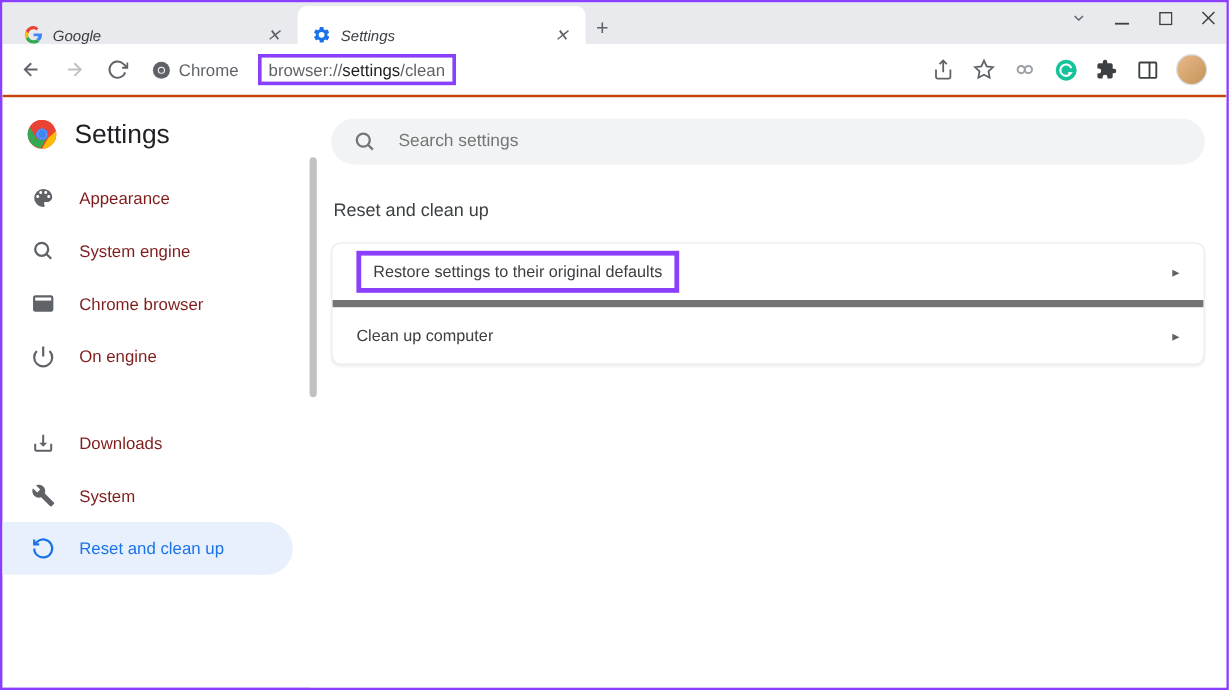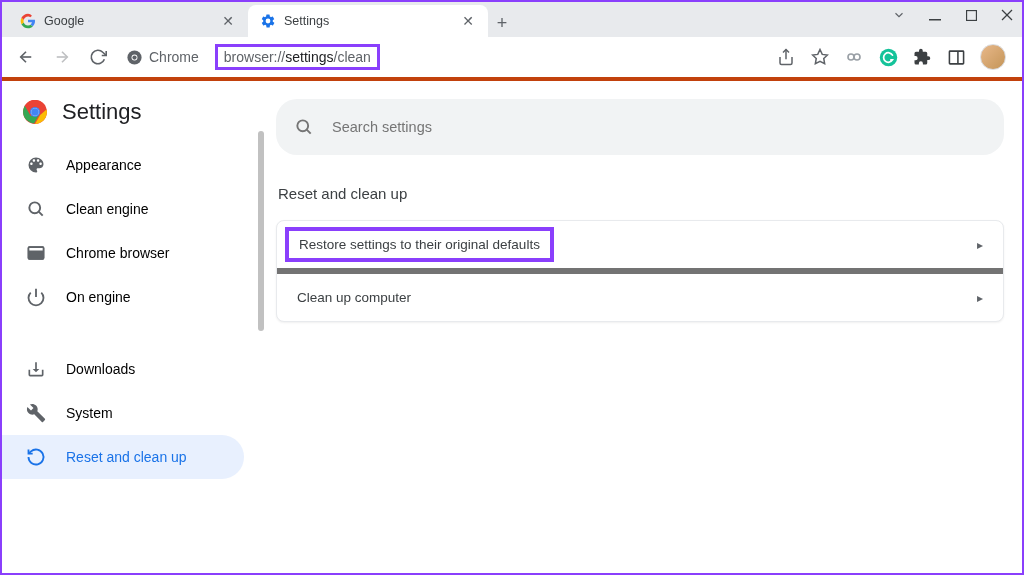--- a/index.html
+++ b/index.html
@@ -26,26 +26,27 @@
     .tabs {
       display: flex;
       align-items: flex-end;
       height: 100%;
       padding-left: 6px;
     }
     .tab {
       height: 32px;
       width: 240px;
       display: flex;
-      align-items: center;
+      align-items: flex-end;
       padding: 0 12px;
       font-size: 12.5px;
       color: #3c4043;
       position: relative;
       cursor: pointer;
+      font-style: italic;
     }
     .tab.active {
       background: #fff;
       border-radius: 8px 8px 0 0;
     }
     .tab-icon {
       width: 16px;
       height: 16px;
       margin-right: 8px;
       display: flex;
@@ -85,21 +86,21 @@
       height: 14px;
       display: flex;
       align-items: center;
       justify-content: center;
       color: #5f6368;
       cursor: pointer;
     }
     .toolbar {
       height: 44px;
       background: #fff;
-      border-bottom: 4px solid #c2410c;
+      border-bottom: 2px solid #c2410c;
       display: flex;
       align-items: center;
       padding: 0 10px;
       gap: 8px;
       position: relative;
     }
     .nav-btn {
       width: 28px;
       height: 28px;
       display: flex;
@@ -183,21 +184,21 @@
       font-size: 22px;
       font-weight: 500;
       color: #202124;
     }
     .sidebar-item {
       display: flex;
       align-items: center;
       gap: 20px;
       padding: 12px 24px;
       font-size: 14px;
-      color: #000000;
+      color: #7f1d1d;
       cursor: pointer;
     }
     .sidebar-item.active {
       background: #e8f0fe;
       color: #1a73e8;
       border-radius: 0 24px 24px 0;
       margin-right: 14px;
     }
     .sidebar-item.active .sidebar-icon {
       color: #1a73e8;
@@ -213,21 +214,21 @@
     .sidebar-spacer {
       height: 28px;
     }
     .main {
       flex: 1;
       padding: 18px 18px;
       background: #fff;
     }
     .search-box {
       background: #f1f3f4;
-      height: 56px;
+      height: 38px;
       border-radius: 21px;
       display: flex;
       align-items: center;
       padding: 0 18px;
       gap: 18px;
       margin-bottom: 30px;
     }
     .search-box input {
       border: none;
       background: transparent;
@@ -259,21 +260,21 @@
       cursor: pointer;
       position: relative;
     }
     .settings-row + .settings-row {
       border-top: 6px solid #737373;
     }
     .row-highlight {
       position: absolute;
       border: 4px solid #8a3ffc;
       top: 6px;
-      left: 8px;
+      left: 20px;
       padding: 6px 10px;
       pointer-events: none;
     }
     .arrow-right {
       color: #5f6368;
       font-size: 12px;
     }
     svg { display: block; }
   </style>
 </head>
@@ -432,21 +433,21 @@
         </span>
       <span>Appearance</span>
     </div>
     <div class="sidebar-item">
       <span class="sidebar-icon">
           <svg width="20" height="20" viewBox="0 0 24 24" fill="none" stroke="#5f6368" stroke-width="2.3">
             <circle cx="10.5" cy="10.5" r="6.5"></circle>
             <line x1="20" y1="20" x2="15.2" y2="15.2"></line>
           </svg>
         </span>
-      <span>Clean engine</span>
+      <span>System engine</span>
     </div>
     <div class="sidebar-item">
       <span class="sidebar-icon">
           <svg width="20" height="20" viewBox="0 0 24 24" fill="none" stroke="#5f6368" stroke-width="2">
             <rect x="3" y="5" width="18" height="14" rx="1" fill="#5f6368"></rect>
             <rect x="3" y="5" width="18" height="4" fill="#fff" stroke="none"></rect>
             <rect x="3" y="5" width="18" height="14" rx="1"></rect>
           </svg>
         </span>
       <span>Chrome browser</span>

